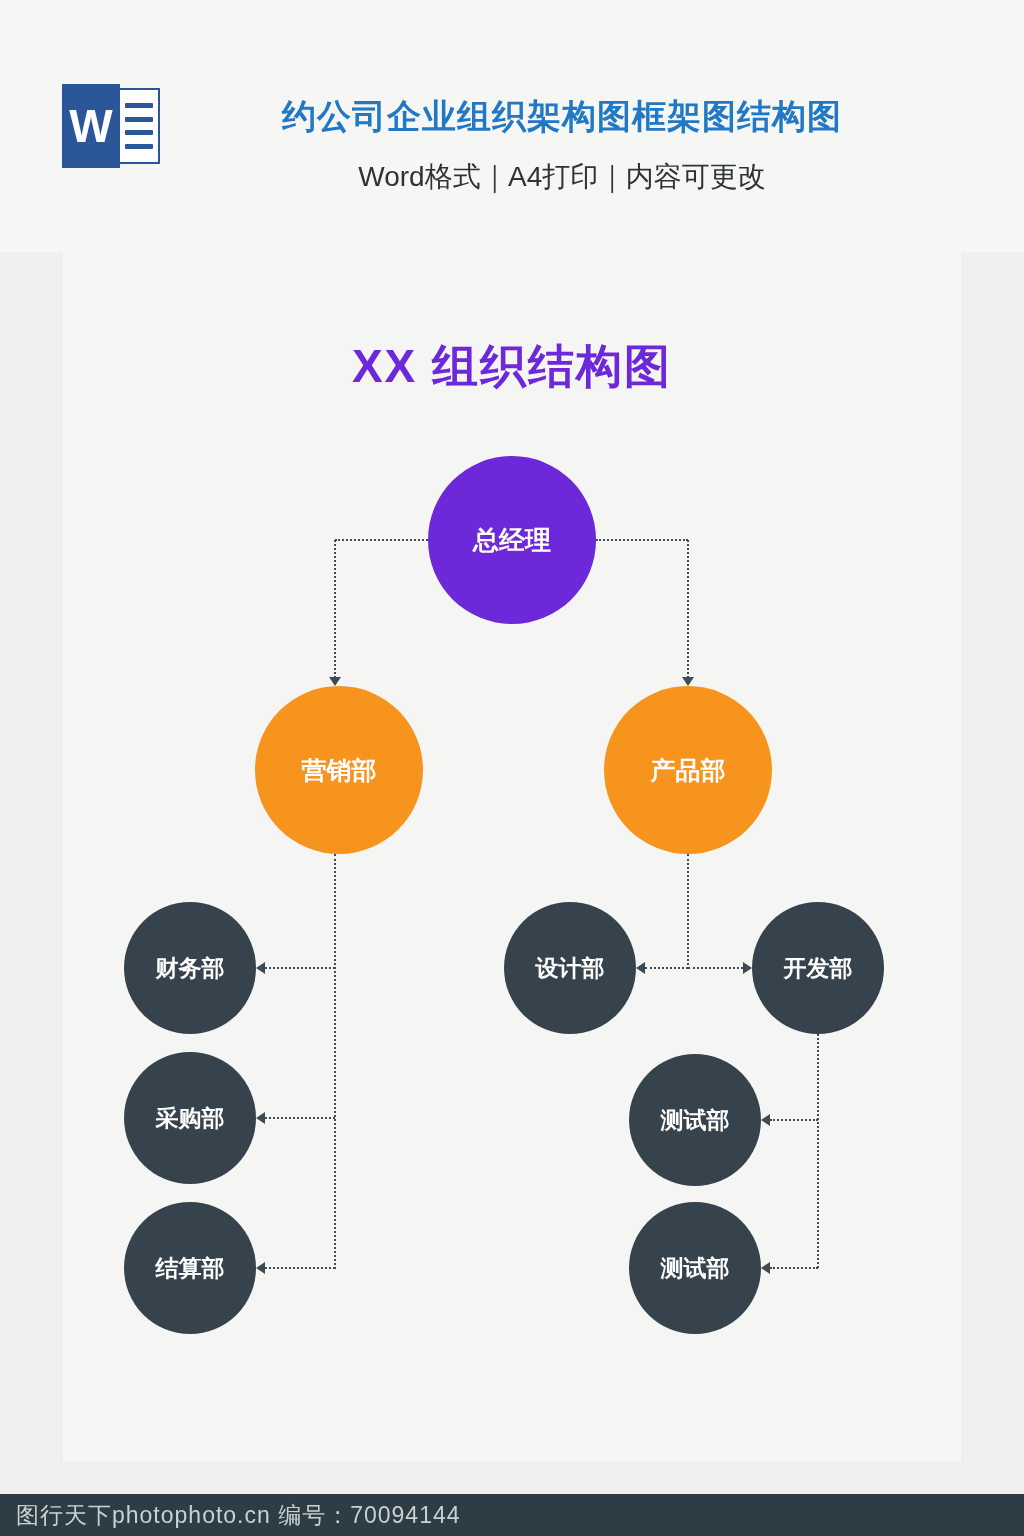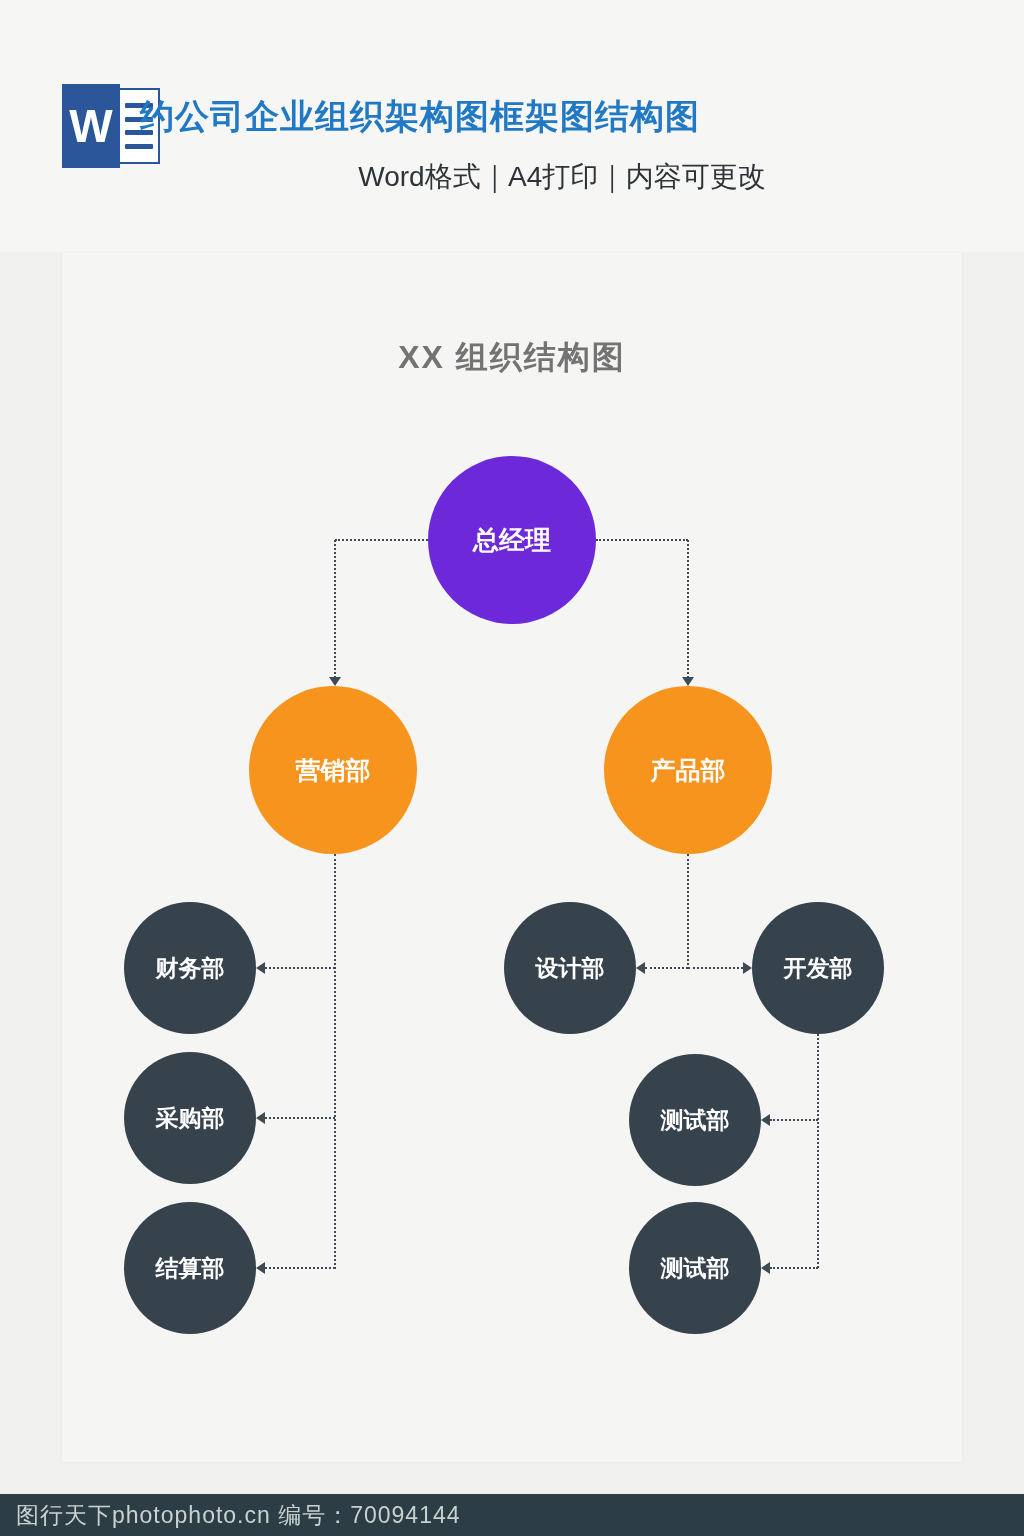--- a/index.html
+++ b/index.html
@@ -17,34 +17,34 @@
     font-size:46px;font-weight:700;z-index:2;
   }
   .w-page{
     width:40px;height:76px;margin-top:4px;background:#fff;
     border:2px solid #2b579a;border-left:none;box-sizing:border-box;
     display:flex;flex-direction:column;justify-content:space-evenly;padding:4px 5px;
   }
   .w-page .pl{display:block;height:5px;background:#2b579a;border-radius:1px;}
   .title{
     position:absolute;left:140px;right:40px;top:94px;
-    text-align:left;font-size:34px;font-weight:700;color:#2178c4;letter-spacing:1px;
+    text-align:center;font-size:34px;font-weight:700;color:#2178c4;letter-spacing:1px;
   }
   .subtitle{
     position:absolute;left:140px;right:40px;top:158px;
     text-align:center;font-size:28px;color:#2e3338;
   }
   
   .card{
     position:absolute;left:62px;top:252px;width:900px;height:1210px;
     background:#f5f6f3;box-shadow:0 0 0 1px rgba(0,0,0,0.02);
   }
   .chart-title{
     position:absolute;left:62px;right:62px;top:336px;
-    text-align:center;font-size:32px;font-weight:700;color:#737373;letter-spacing:2px;
+    text-align:center;font-size:46px;font-weight:700;color:#6d28d9;letter-spacing:2px;
   }
   
   .node{
     position:absolute;border-radius:50%;
     display:flex;align-items:center;justify-content:center;
     color:#ffffff;font-weight:700;
   }
   .lvl1{width:168px;height:168px;background:#6d28d9;font-size:26px;}
   .lvl2{width:168px;height:168px;background:#f7941e;font-size:25px;}
   .lvl3{width:132px;height:132px;background:#36434c;font-size:23px;}
@@ -104,21 +104,21 @@
 <div class="hline" style="left:688px;top:967px;width:55px;"></div>
 <div class="arr arr-right" style="left:743px;top:962px;"></div>
 
 <div class="vline" style="left:817px;top:1034px;height:234px;"></div>
 <div class="hline" style="left:770px;top:1119px;width:48px;"></div>
 <div class="arr arr-left" style="left:761px;top:1114px;"></div>
 <div class="hline" style="left:770px;top:1267px;width:48px;"></div>
 <div class="arr arr-left" style="left:761px;top:1262px;"></div>
 
 <div class="node lvl1" style="left:428px;top:456px;">总经理</div>
-<div class="node lvl2" style="left:249px;top:686px;">营销部</div>
+<div class="node lvl2" style="left:255px;top:686px;">营销部</div>
 <div class="node lvl2" style="left:604px;top:686px;">产品部</div>
 <div class="node lvl3" style="left:124px;top:902px;">财务部</div>
 <div class="node lvl3" style="left:504px;top:902px;">设计部</div>
 <div class="node lvl3" style="left:752px;top:902px;">开发部</div>
 <div class="node lvl3" style="left:124px;top:1052px;">采购部</div>
 <div class="node lvl3" style="left:629px;top:1054px;">测试部</div>
 <div class="node lvl3" style="left:124px;top:1202px;">结算部</div>
 <div class="node lvl3" style="left:629px;top:1202px;">测试部</div>
 
 <div class="footer">

